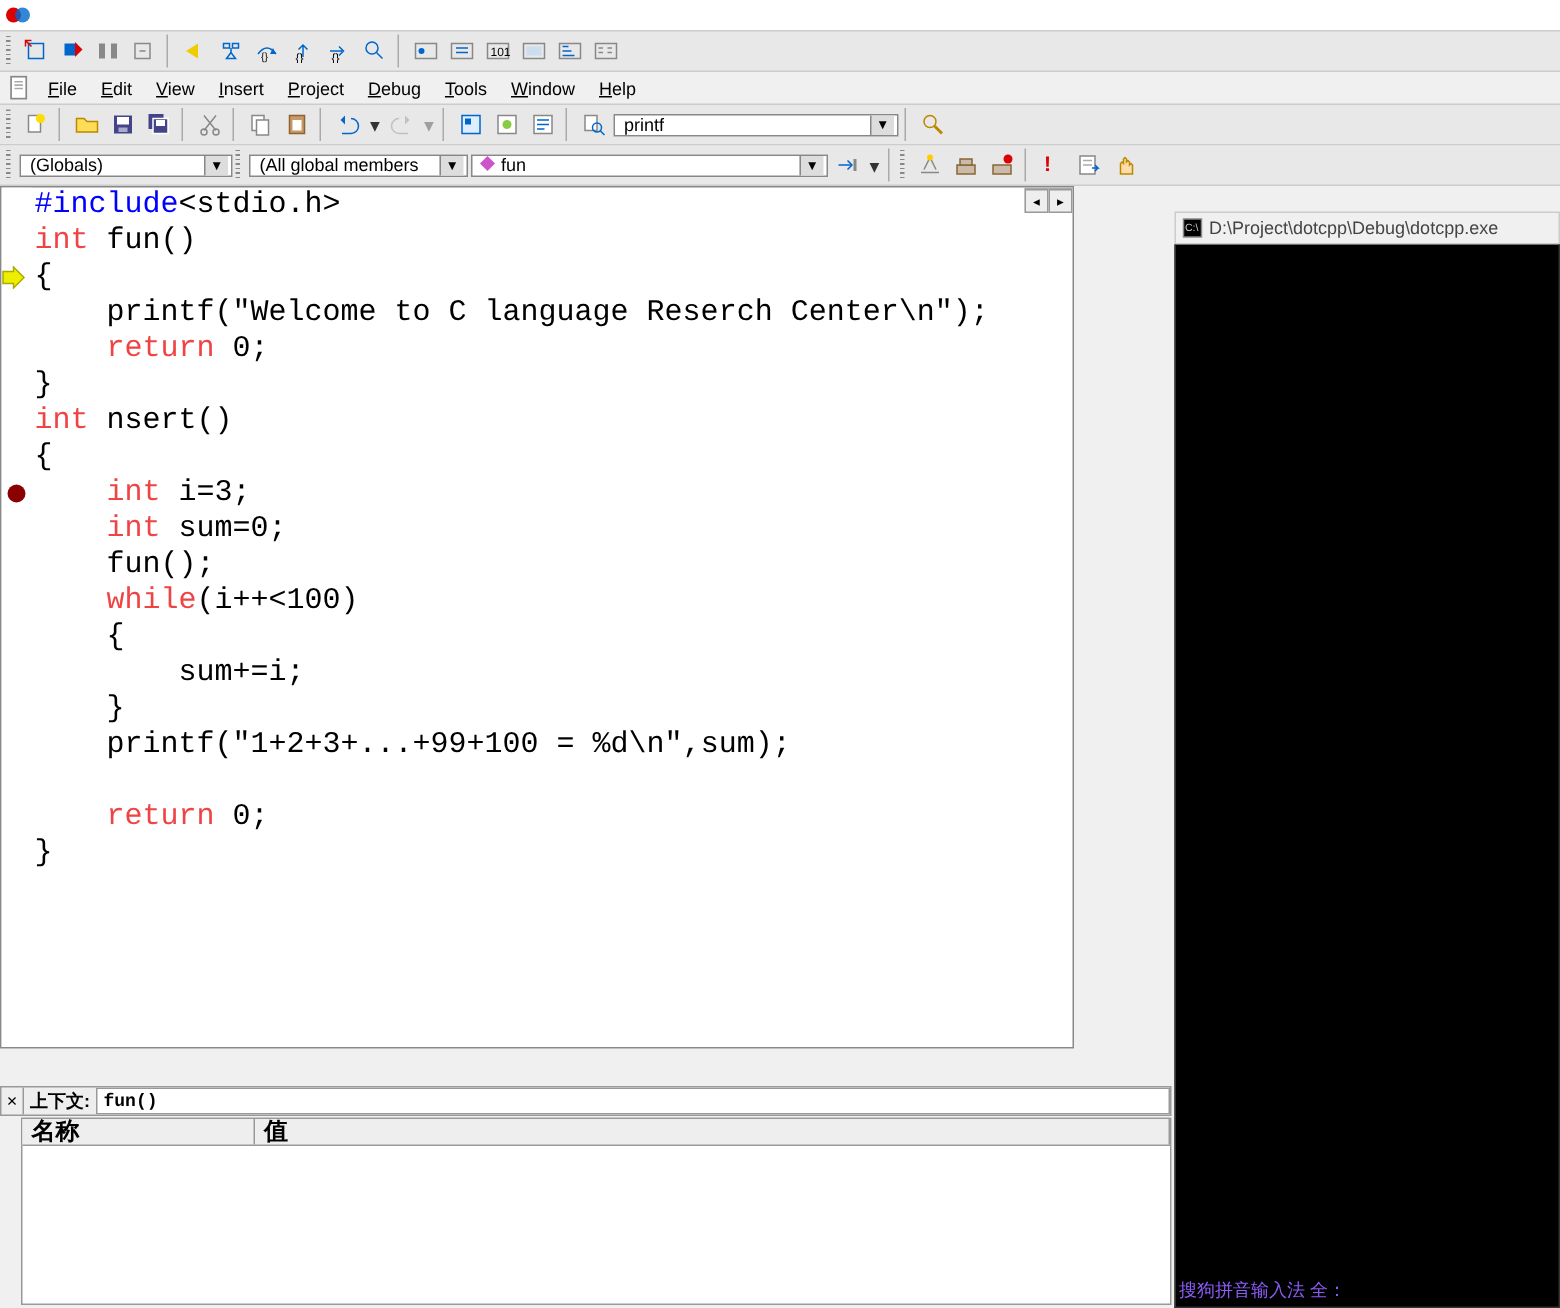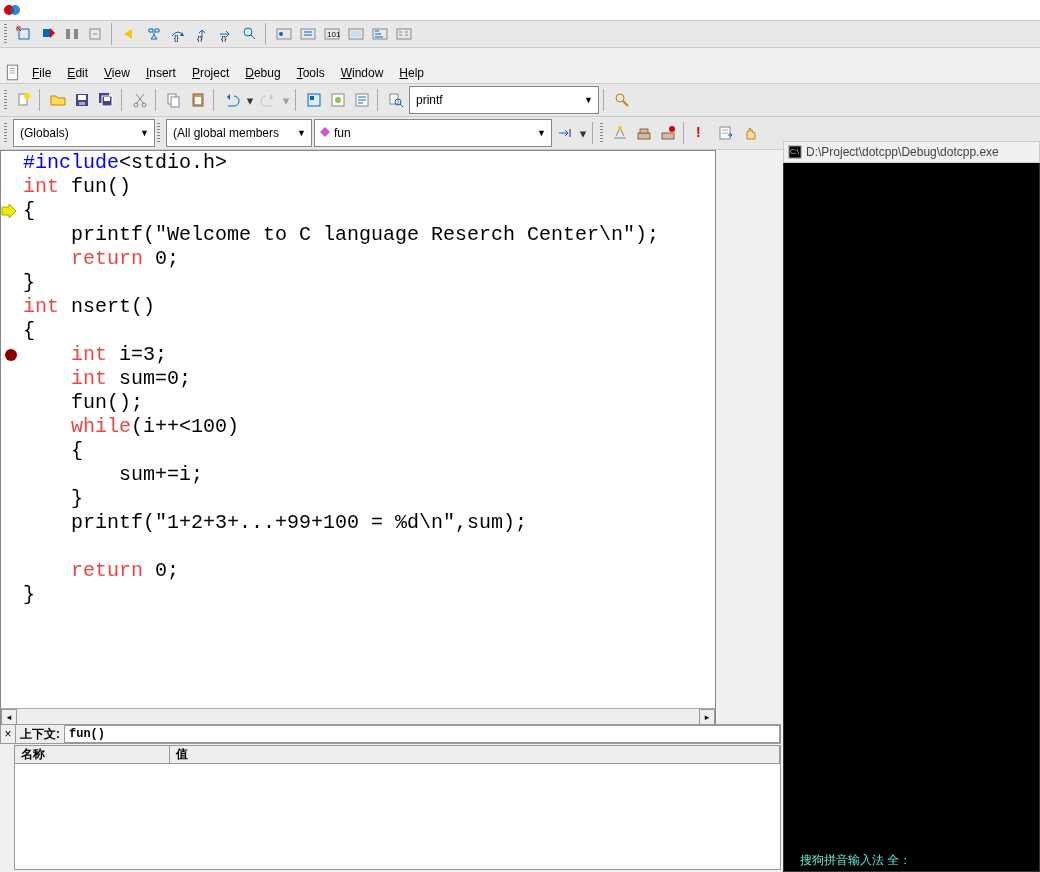--- a/index.html
+++ b/index.html
@@ -8,59 +8,59 @@
 .title-bar { height: 20px; background: #fff; display: flex; align-items: center; padding: 0 4px; color: #888; font-size: 12px; }
 .title-bar .logo { width: 16px; height: 16px; margin-right: 4px; position: relative; }
 
 .toolbar-row { background: #e8e8e8; border-bottom: 1px solid #ccc; display: flex; align-items: center; padding: 2px 4px; gap: 2px; min-height: 24px; }
 .toolbar-row.top { border-top: 1px solid #ccc; }
 .tb-sep { width: 4px; height: 22px; border-left: 1px solid #aaa; margin: 0 2px; }
 .grip { width: 3px; height: 20px; background: repeating-linear-gradient(to bottom, #888 0 1px, transparent 1px 3px); margin-right: 4px; }
 .tb-btn { width: 22px; height: 22px; display: inline-flex; align-items: center; justify-content: center; font-size: 13px; cursor: pointer; color: #333; }
 .tb-btn svg { width: 16px; height: 16px; }
 
-.menu-bar { background: #f0f0f0; border-bottom: 1px solid #ccc; display: flex; align-items: center; padding: 2px 4px; height: 22px; margin-top: 14px; }
+.menu-bar { background: #f0f0f0; border-bottom: 1px solid #ccc; display: flex; align-items: center; padding: 2px 4px; height: 22px; }
 .menu-item { padding: 2px 8px; cursor: pointer; font-size: 12px; }
 .menu-item u { text-decoration: underline; }
 .mb-icon { width:18px; height:18px; display:inline-flex; align-items:center; justify-content:center; margin-right:2px; }
 
-.combo { background: #fff; border: 1px solid #888; height: 15px; display: inline-flex; align-items: center; font-size: 12px; padding: 13px 2px; }
+.combo { background: #fff; border: 1px solid #888; height: 15px; display: inline-flex; align-items: center; font-size: 12px; padding: 0 2px; }
 .combo .arrow { width: 16px; background: #ddd; border-left: 1px solid #888; height: 100%; display: flex; align-items: center; justify-content: center; font-size: 9px; }
 .combo .txt { padding: 0 4px; white-space: nowrap; overflow: hidden; flex: 1; }
 .combo.bold .txt { font-weight: normal; }
 
 .main-area { display: flex; position: relative; }
-.code-panel { background: #fff; border: 1px solid #888; position: relative; width: 716px; height: 575px; display: flex; flex-direction: column; }
+.code-panel { background: #fff; border: 1px solid #888; position: relative; width: 716px; height: 575px; display: flex; flex-direction: row; }
 .code-scroll { flex:1; overflow:hidden; position:relative; }
 .code-body { display: flex; height: 100%; }
 .gutter { width: 20px; background: #fff; border-right: none; position: relative; }
 .code-text { flex: 1; font-family: "Courier New", monospace; font-size: 20px; line-height: 24px; white-space: pre; padding-left: 2px; color: #000; }
 .kw { color: #ef4444; }
 .pp { color: #0000ff; }
 
 .arrow-mark { position: absolute; left: 0; width: 16px; height: 16px; }
 .bp-mark { position: absolute; left: 4px; width: 12px; height: 12px; border-radius: 50%; background: #8b0000; }
 
 .hscroll { height: 16px; background: #ddd; border-top: 1px solid #aaa; display: flex; }
 .hscroll .sq { width: 16px; height: 16px; background: #eee; border: 1px solid #999; display:flex; align-items:center; justify-content:center; font-size:9px; }
 .hscroll .track { flex: 1; background: #eee; }
 
 .console-win { position: absolute; left: 783px; top: 141px; width: 257px; height: 731px; }
 .console-title { height: 22px; background: #f0f0f0; border: 1px solid #ccc; display: flex; align-items: center; padding: 0 4px; font-size: 12px; color: #444; gap:4px; }
 .console-body { background: #000; height: calc(100% - 22px); border: 1px solid #333; border-top:none; position:relative; }
-.console-footer { position:absolute; bottom:2px; left:16px; color:#5eead4; font-size:12px; }
+.console-footer { position:absolute; bottom:2px; left:2px; color:#8b5cf6; font-size:12px; }
 
 .ctx-bar { position:absolute; left:0; top:724px; width:781px; height:20px; background:#eee; border:1px solid #999; display:flex; align-items:center; font-size:12px; }
 .ctx-close { width:14px; text-align:center; cursor:pointer; }
 .ctx-label { padding:10px 4px; font-weight:bold; }
 .ctx-input { flex:1; background:#fff; border:1px solid #999; height:18px; padding:0 4px; font-family:"Courier New",monospace; font-size:12px; font-weight:bold; }
 
 .var-panel { position:absolute; left:14px; top:745px; width:767px; height:125px; border:1px solid #999; background:#fff; }
 .var-header { display:flex; background:#eee; border-bottom:1px solid #999; height:18px; }
-.var-header .col { padding:0 6px; font-size:12px; font-weight:bold; border-right:1px solid #999; display:flex; align-items:center; }
+.var-header .col { padding:0 6px; font-size:16px; font-weight:bold; border-right:1px solid #999; display:flex; align-items:center; }
 .var-header .col1 { width:155px; }
 .var-header .col2 { flex:1; }
 
 .cons-icon { width:14px; height:14px; display:inline-block; }
 </style>
 </head>
 <body>
 
 <div class="title-bar">
   <span class="logo">

